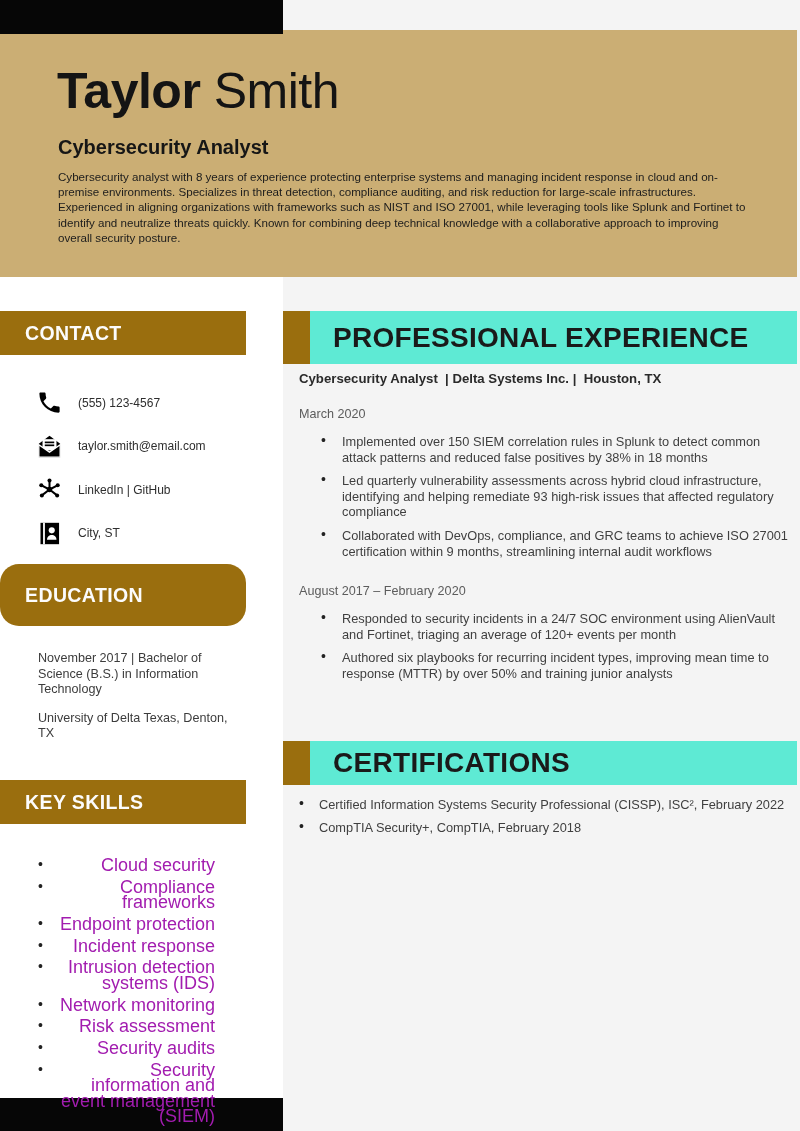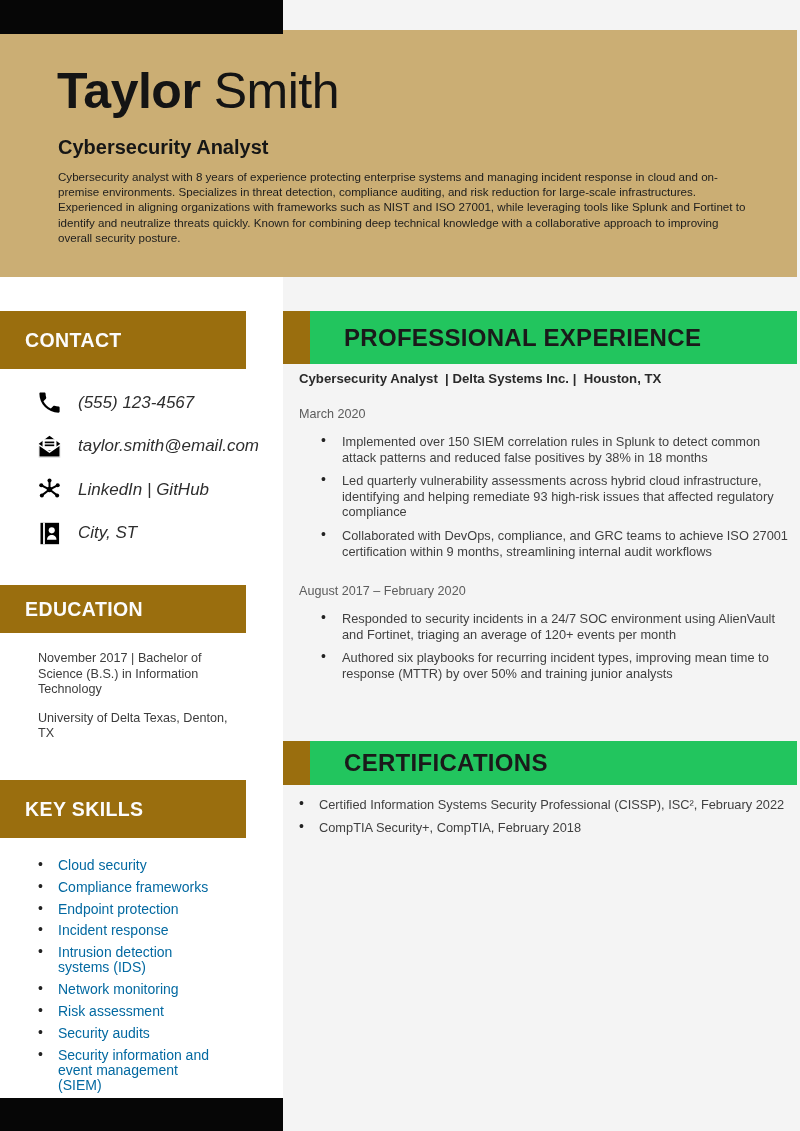--- a/index.html
+++ b/index.html
@@ -16,48 +16,48 @@
   .name-line { position:absolute; left:57px; top:62px; font-size:50px; color:#141414; letter-spacing:-0.5px; white-space:nowrap; }
   .name-first { font-weight:bold; }
   .name-last { font-weight:normal; }
   .role-line { position:absolute; left:58px; top:136px; font-size:20px; font-weight:bold; color:#161616; }
   .summary { position:absolute; left:58px; top:169px; width:694px; font-size:11.6px; line-height:15.2px; color:#1c1c1c; }
 
   
   .sidebar-bg { position:absolute; left:0; top:277px; width:283px; height:821px; background:#ffffff; }
   .footer-black-bar { position:absolute; left:0; top:1098px; width:283px; height:33px; background:#060606; }
   .gold-bar {
-    position:absolute; left:0; width:246px; height:58px; background:#9a6e0e;
+    position:absolute; left:0; width:246px; height:44px; background:#9a6e0e;
     color:#fcfcfc; font-size:19.5px; font-weight:bold; letter-spacing:0.4px;
     display:flex; align-items:center; padding-left:25px;
   }
   .bar-contact { top:311px; }
-  .bar-education { top:585px; height:48px; }
+  .bar-education { top:564px; height:62px;border-radius:19px; }
   .bar-keyskills { top:780px; }
 
   .contact-list { position:absolute; left:36px; top:381px; width:235px; }
   .contact-row { display:flex; align-items:center; gap:15px; height:43.5px; }
   .contact-icon { width:27px; height:27px; flex:0 0 27px; display:flex; align-items:center; justify-content:center; }
   .contact-icon svg { width:27px; height:27px; }
-  .contact-text { font-size:17px; color:#2e2e2e;font-style:italic; }
+  .contact-text { font-size:12px; color:#2e2e2e; }
 
   .edu-block { position:absolute; left:38px; top:651px; width:190px; font-size:12.6px; line-height:15.6px; color:#3c3c3c; }
   .edu-school { margin-top:13px; }
 
   .skills-list { position:absolute; left:37px; top:858px; width:178px; list-style:none; }
-  .skills-list li { position:relative; padding-left:21px; font-size:14px; line-height:15.3px; color:#0369a1; margin-bottom:6.5px; }
+  .skills-list li { position:relative; padding-left:21px; font-size:18px; line-height:15.3px; color:#a21caf; margin-bottom:6.5px;text-align:right; }
   .skills-list li::before { content:"\2022"; position:absolute; left:1px; top:-1px; font-size:14px; color:#222; }
 
   
   .section-band { position:absolute; left:283px; width:514px; display:flex; }
   .band-xp { top:311px; height:53px; }
   .band-cert { top:741px; height:44px; }
   .band-accent { width:27px; background:#9a6e0e; }
-  .band-gray { flex:1; background:#22c55e; display:flex; align-items:center; padding-left:34px;
-               font-size:24px; font-weight:bold; color:#1a1a1a; letter-spacing:0.3px; }
+  .band-gray { flex:1; background:#5eead4; display:flex; align-items:center; padding-left:23px;
+               font-size:28px; font-weight:bold; color:#1a1a1a; letter-spacing:0.3px; }
 
   .job { position:absolute; left:299px; width:489px; }
   .job-1 { top:371px; }
   .job-2 { top:563px; }
   .job-title { font-size:13.2px; font-weight:bold; color:#2a2a2a; white-space:pre-wrap; }
   .job-dates { font-size:12.6px; color:#5c5c5c; margin-top:21px; }
   .job-bullets { list-style:none; margin-top:13px; }
   .job-bullets li { position:relative; padding-left:43px; font-size:12.8px; line-height:15.6px; color:#3f3f3f; margin-bottom:8px; }
   .job-bullets li::before { content:"\2022"; position:absolute; left:22px; top:-1px; font-size:14px; color:#222; }
 

